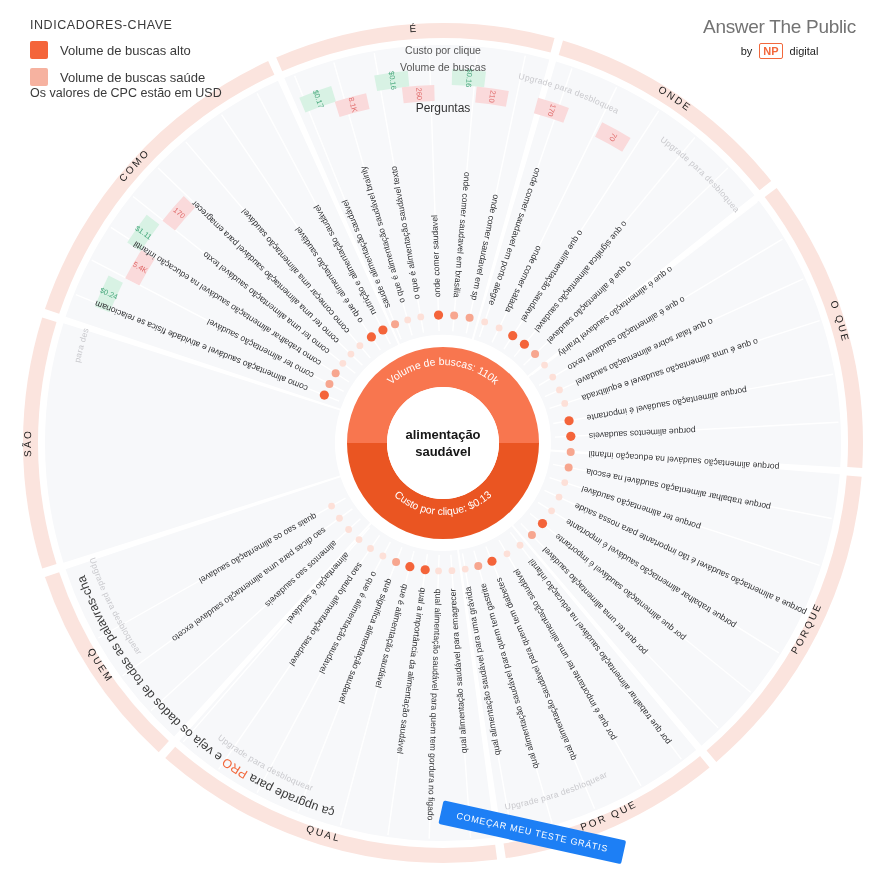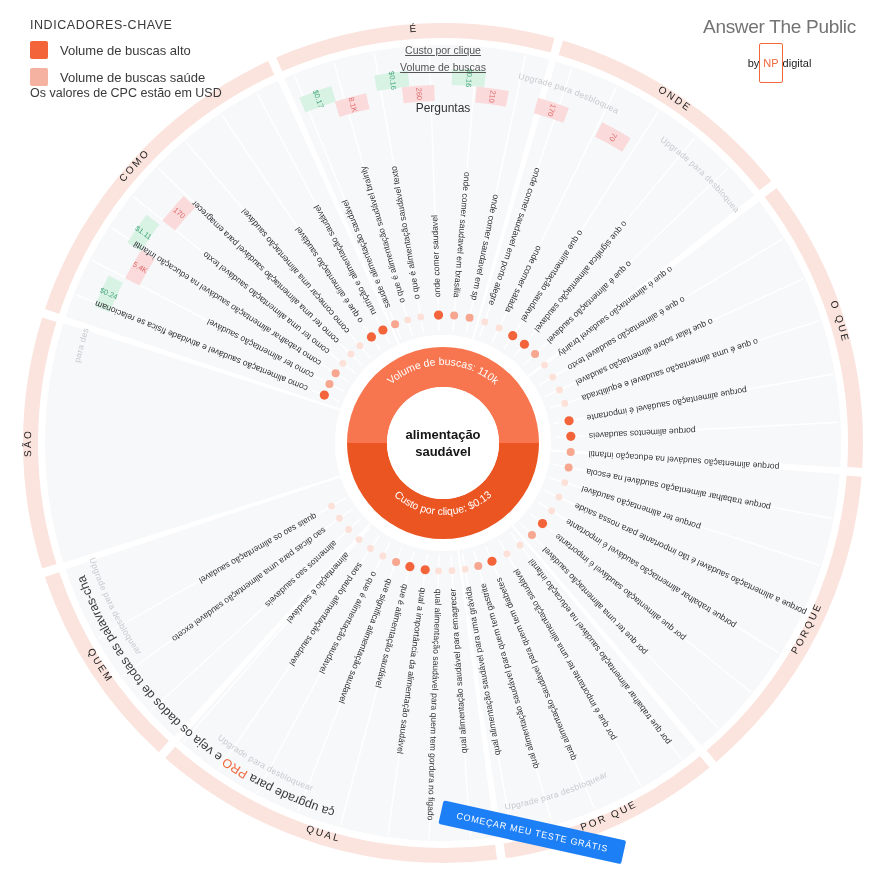--- a/index.html
+++ b/index.html
@@ -10,25 +10,25 @@
 
   .legend{position:absolute;left:30px;top:18px;}
   .legend-title{font-size:12.5px;letter-spacing:.55px;color:#3a3a3a;}
   .legend-row{display:flex;align-items:center;margin-top:9px;}
   .sw{width:18px;height:18px;border-radius:2px;margin-right:12px;}
   .legend-label{font-size:13px;color:#3a3a3a;}
   .legend-note{font-size:12.5px;color:#3a3a3a;}
 
   .brand{position:absolute;right:30px;top:16px;text-align:center;}
   .brand-title{font-size:19px;font-weight:normal;letter-spacing:-.3px;color:#737373;}
-  .brand-sub{display:flex;align-items:center;justify-content:center;gap:0;margin-top:5px;font-size:11px;color:#222;}
-  .np{border:1.6px solid #f2683c;color:#f2683c;font-weight:normal;font-size:11px;padding:13px 3px;border-radius:2px;}
+  .brand-sub{display:flex;align-items:center;justify-content:center;gap:7px;margin-top:5px;font-size:11px;color:#222;}
+  .np{border:1.6px solid #f2683c;color:#f2683c;font-weight:bold;font-size:11px;padding:1px 3px;border-radius:2px;}
 
   .stats{position:absolute;left:0;right:0;top:42px;text-align:center;}
-  .stat-small{font-size:10.5px;color:#555;line-height:17px;text-decoration:underline;}
+  .stat-small{font-size:10.5px;color:#555;line-height:17px;}
   .stat-big{font-size:40px;color:#111;margin-top:22px;letter-spacing:-1px;}
   .stat-cap{font-size:12px;color:#333;margin-top:25px;}
 
   .hub-kw{position:absolute;left:50%;top:50%;transform:translate(-50%,-50%);
           width:108px;text-align:center;font-size:13px;line-height:17px;color:#161616;font-weight:bold;}
 
   .cta-btn{position:absolute;left:441px;top:800px;transform:rotate(12.5deg);
            transform-origin:left center;background:#1d7ff5;color:#fff;font-size:9px;
            letter-spacing:.8px;padding:7px 16px;border-radius:2px;white-space:nowrap;}
 </style>

